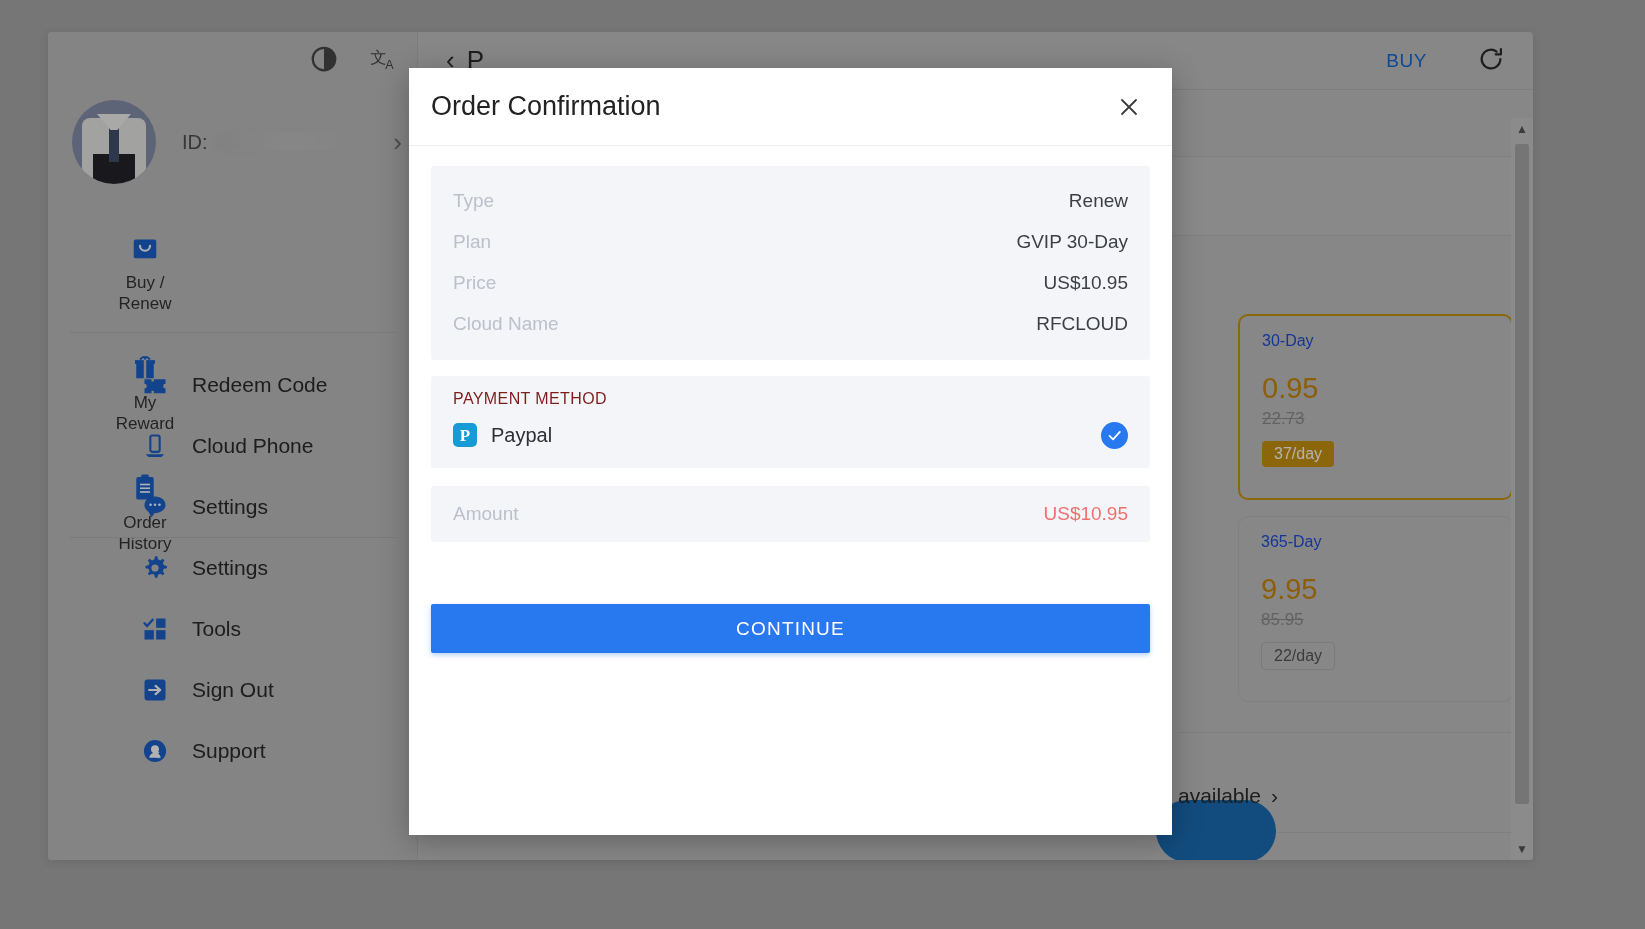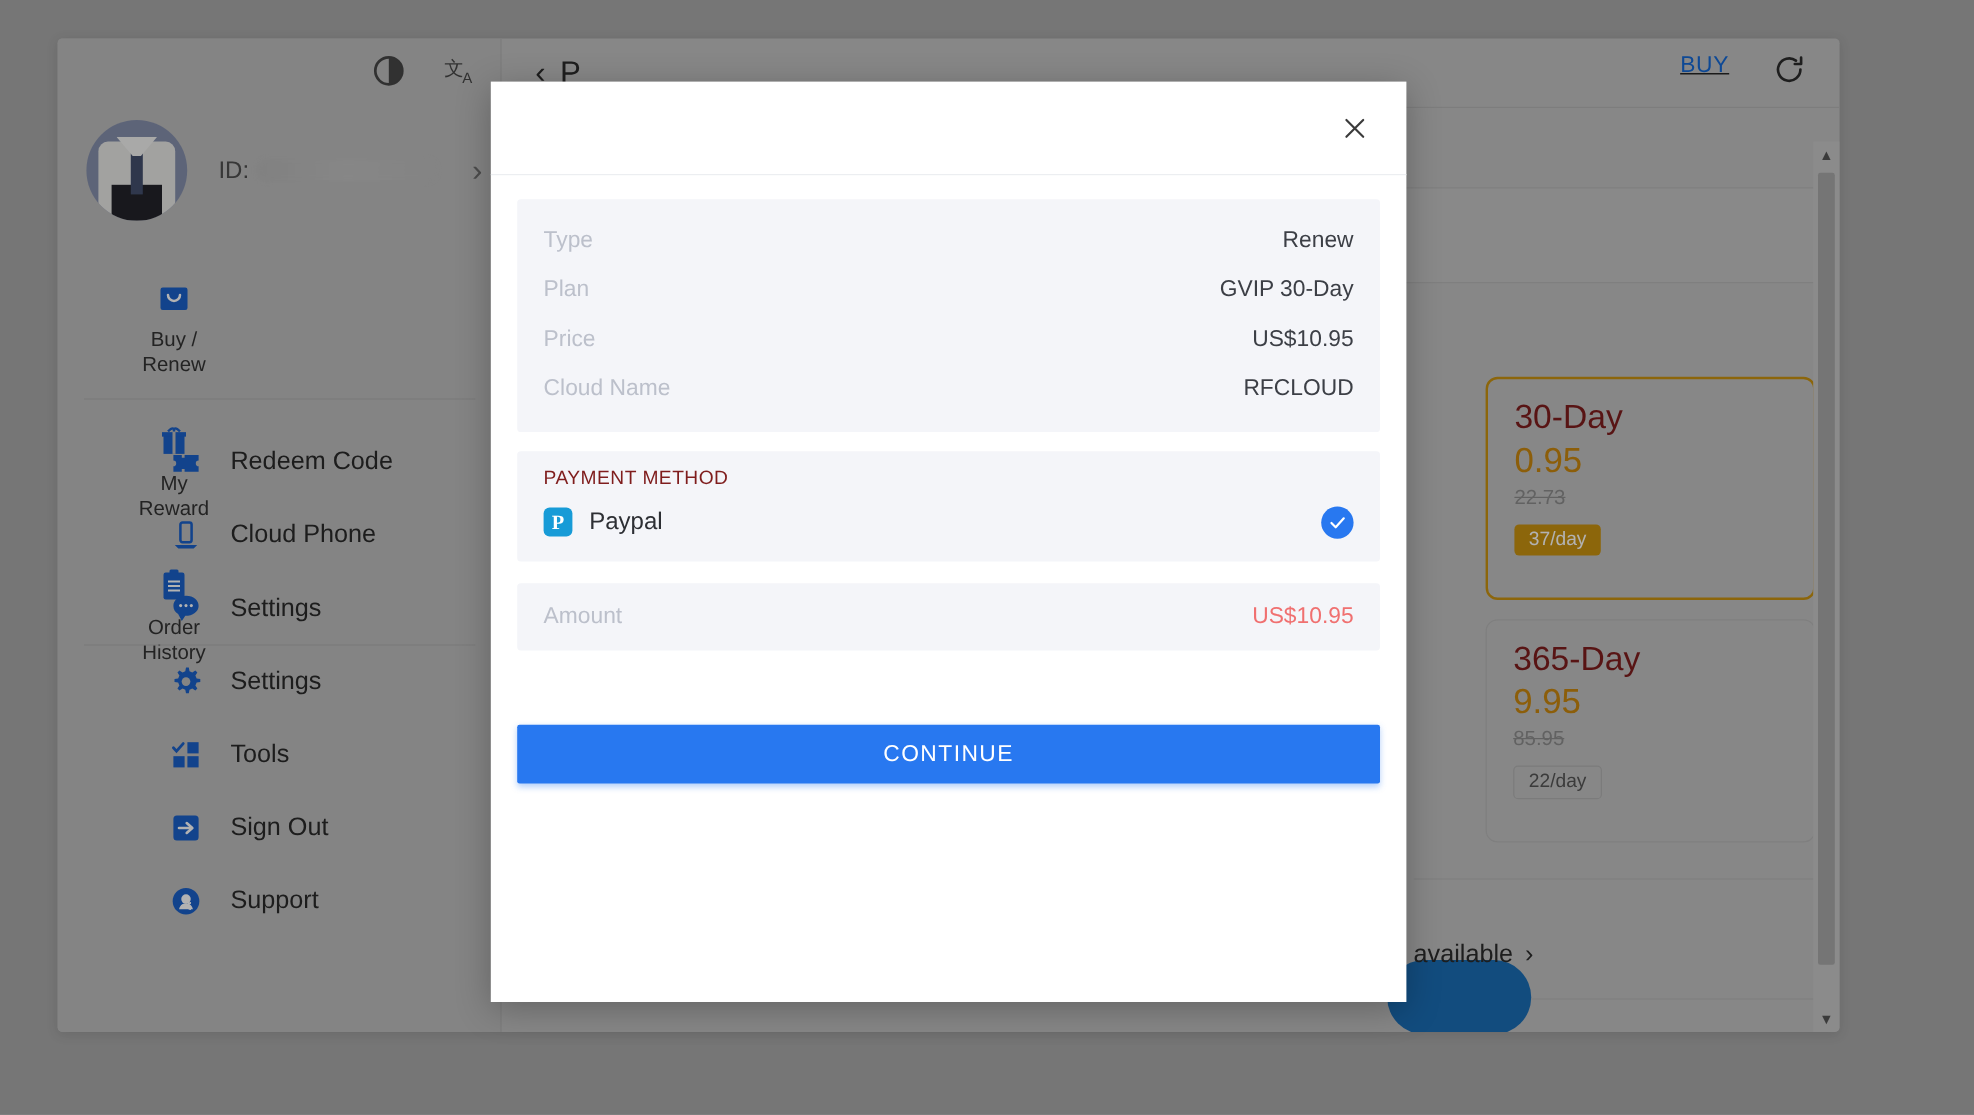--- a/index.html
+++ b/index.html
@@ -93,35 +93,35 @@
 
   
   #content { position: absolute; left: 370px; top: 0; right: 0; bottom: 0; }
   #content-header {
     position: absolute; left: 0; right: 0; top: 0; height: 58px;
     border-bottom: 1px solid #b4b4b4;
     display: flex; align-items: center; padding: 0 28px;
   }
   #back-title { display: flex; align-items: center; gap: 12px; font-size: 26px; color: #2b2b2b; }
   #back-chev { font-size: 26px; color: #2b2b2b; }
-  #header-right { margin-left: auto; display: flex; align-items: flex-start; gap: 36px; text-decoration: underline; }
+  #header-right { margin-left: auto; display: flex; align-items: center; gap: 50px; }
   #buy-link { color: #1569d6; font-size: 19px; letter-spacing: .6px; }
 
   .ghost-card {
     position: absolute; border: 1px solid #b6b6b6; border-radius: 8px;
     background: rgba(255,255,255,.06);
   }
   .plan-card {
     position: absolute; width: 275px; border-radius: 10px;
     padding: 16px 0 18px 22px;
   }
   .plan-card.sel { border: 2px solid #c99211; }
   .plan-card.unsel { border: 1px solid #b6b6b6; }
-  .plan-name { font-size: 28px; color: #7f1d1d; }
-  .plan-price { font-size: 29px; color: #c9870f; margin-top: 4px; }
+  .plan-name { font-size: 16px; color: #1d4ed8; }
+  .plan-price { font-size: 29px; color: #c9870f; margin-top: 22px; }
   .plan-old { font-size: 17px; color: #8d8d8d; text-decoration: line-through; margin-top: 4px; }
   .plan-badge {
     display: inline-block; margin-top: 12px; padding: 4px 12px;
     font-size: 16px; border-radius: 4px;
   }
   .plan-badge.gold { background: #c99211; color: #fff; }
   .plan-badge.plain { background: transparent; color: #555; border: 1px solid #b0b0b0; }
 
   #avail-row {
     position: absolute; left: 760px; top: 752px;
@@ -424,20 +424,21 @@
 
     </div>
   </div>
 </div>
 
 <div id="scrim"></div>
 
 <div id="modal">
 
   <div id="modal-head">
+    <div id="modal-title">Order Confirmation</div>
     <div id="modal-close">
       <svg viewBox="0 0 24 24" width="24" height="24">
         <path d="M5 5 L19 19 M19 5 L5 19" stroke="#3b3b3b" stroke-width="1.8" stroke-linecap="round"></path>
       </svg>
     </div>
   </div>
 
   <div id="modal-body">
 
     <div class="panel" id="detail-panel">

